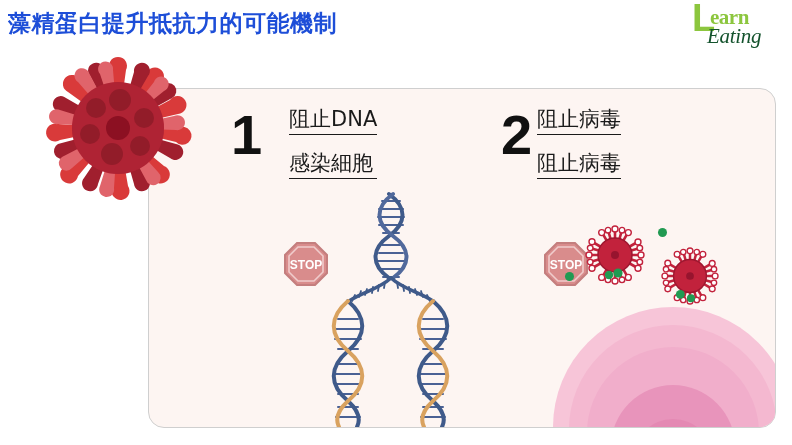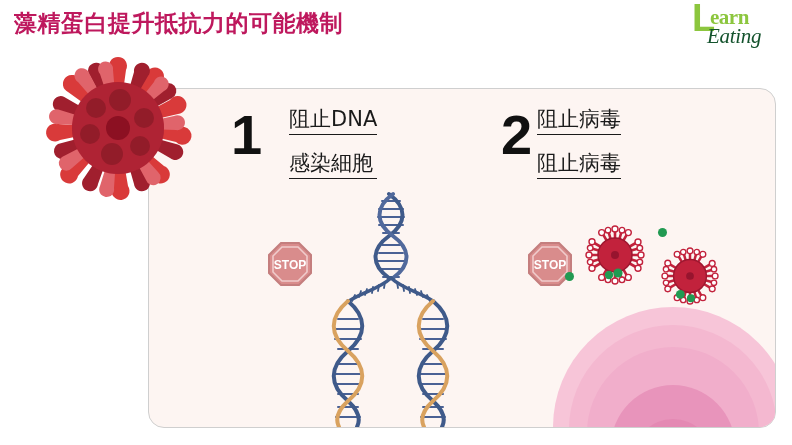--- a/index.html
+++ b/index.html
@@ -7,22 +7,22 @@
     width:792px;height:445px;
     background:#ffffff;
     font-family:"Liberation Sans","DejaVu Sans",sans-serif;
     overflow:hidden;
     position:relative;
   }
   #stage{position:absolute;left:0;top:0;width:792px;height:445px;overflow:hidden;background:#fff;}
 
   
   .page-title{
-    position:absolute;left:14px;top:8px;
-    font-size:23px;font-weight:bold;color:#be185d;
+    position:absolute;left:8px;top:8px;
+    font-size:23px;font-weight:bold;color:#1d4ed8;
     letter-spacing:0.5px;white-space:nowrap;
     font-family:"DejaVu Sans","Liberation Sans",sans-serif;
   }
   .logo{position:absolute;right:8px;top:4px;width:96px;height:46px;}
   .logo-learn{
     position:absolute;left:22px;top:1px;
     font-size:21px;font-weight:bold;color:#8cc63e;
     font-family:"Liberation Serif","DejaVu Serif",serif;
     letter-spacing:-0.5px;
   }
@@ -64,21 +64,21 @@
   .head-1{left:140px;top:20px;}
   .head-2{left:388px;top:20px;}
   .head-line{
     display:block;padding-bottom:4px;margin-bottom:18px;
     border-bottom:1.5px solid #1a1a1a;
     white-space:nowrap;
   }
 
   
   .stop{
-    position:absolute;width:46px;height:46px;
+    position:absolute;width:46px;height:46px;margin-left:16px;
   }
   .stop-1{left:118px;top:152px;}
   .stop-2{left:378px;top:152px;}
 
   
   .virus-big{position:absolute;left:38px;top:48px;width:160px;height:160px;}
 
   
   .dna{position:absolute;left:178px;top:100px;width:130px;height:240px;}
 

